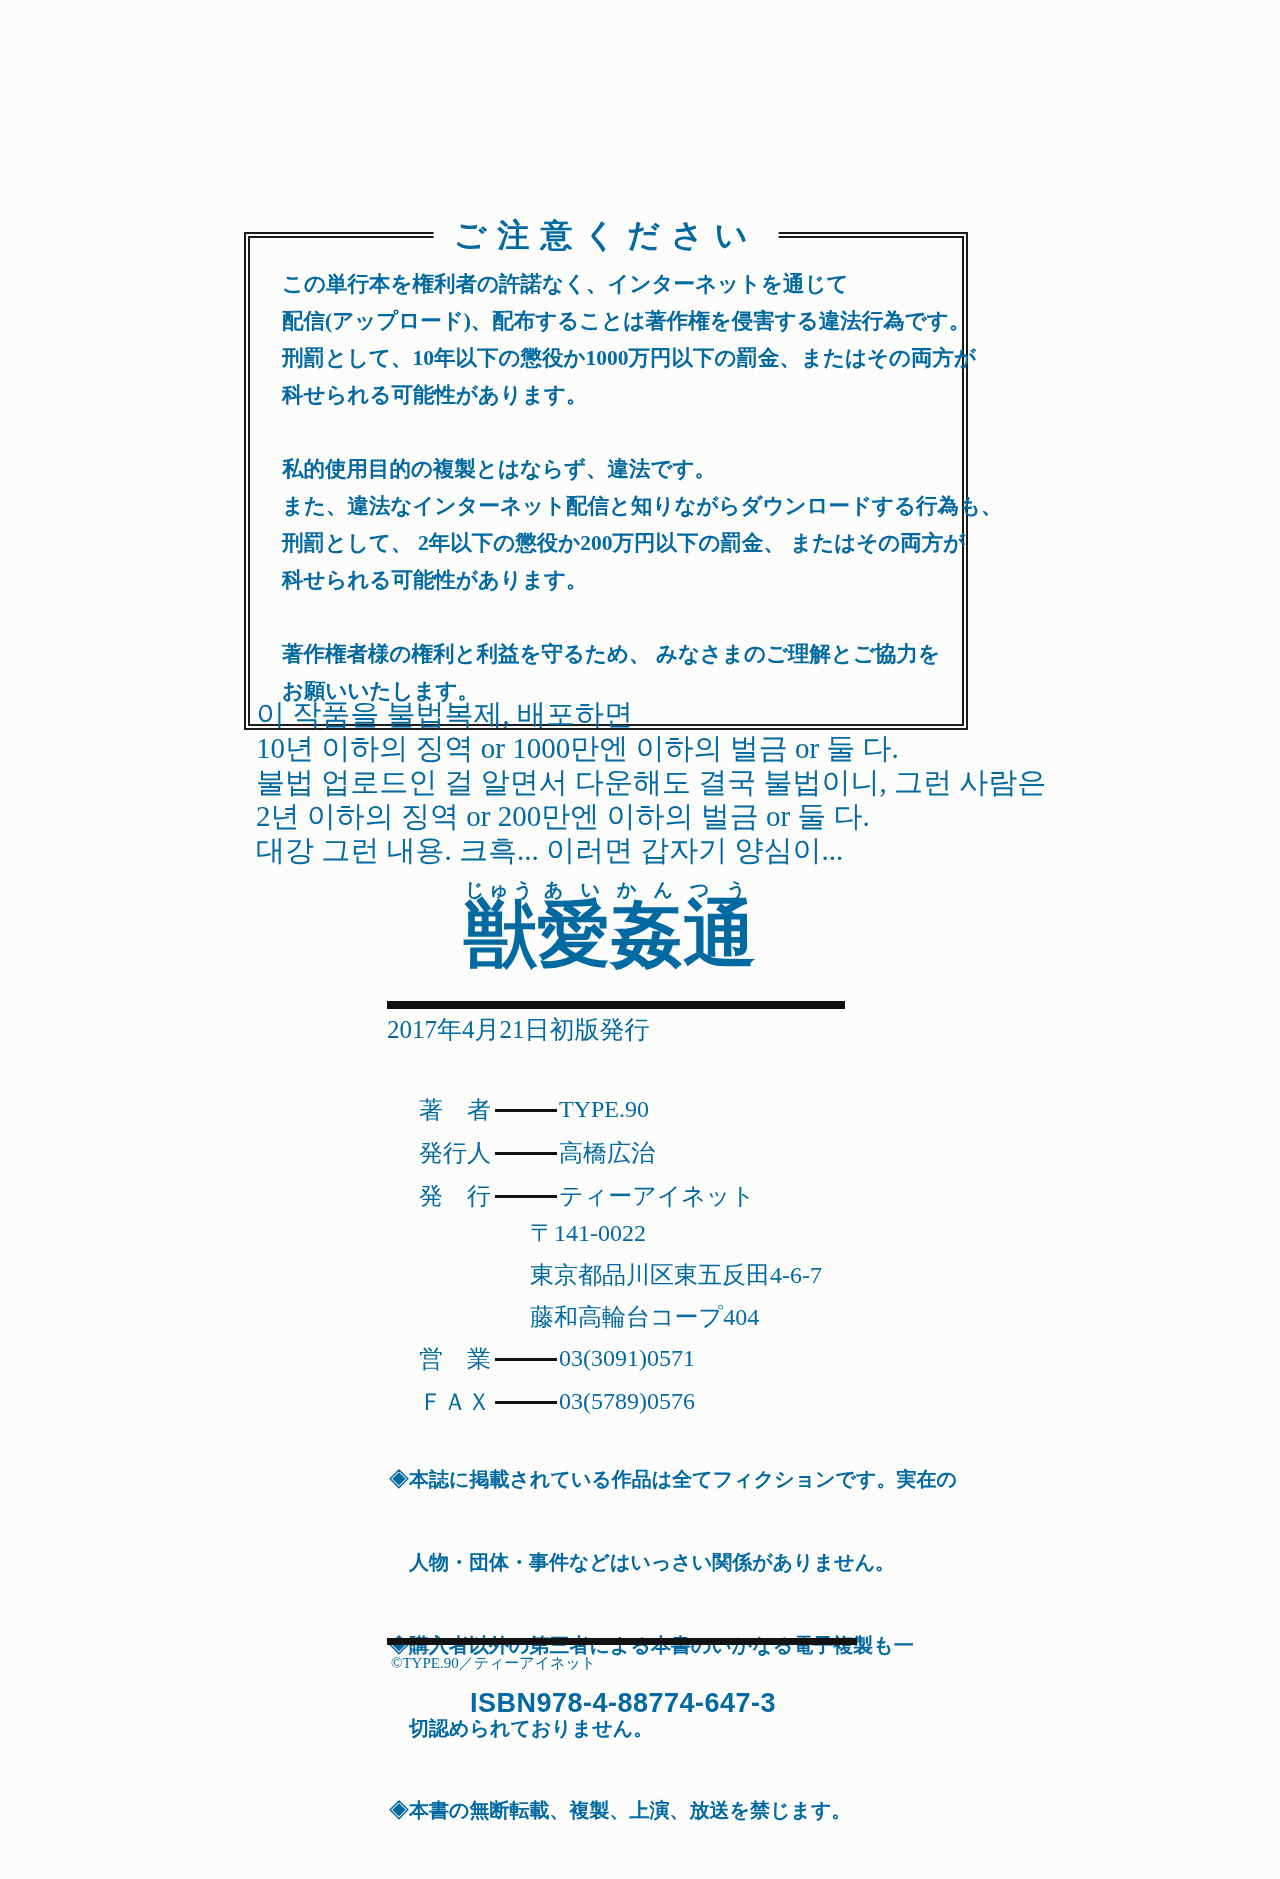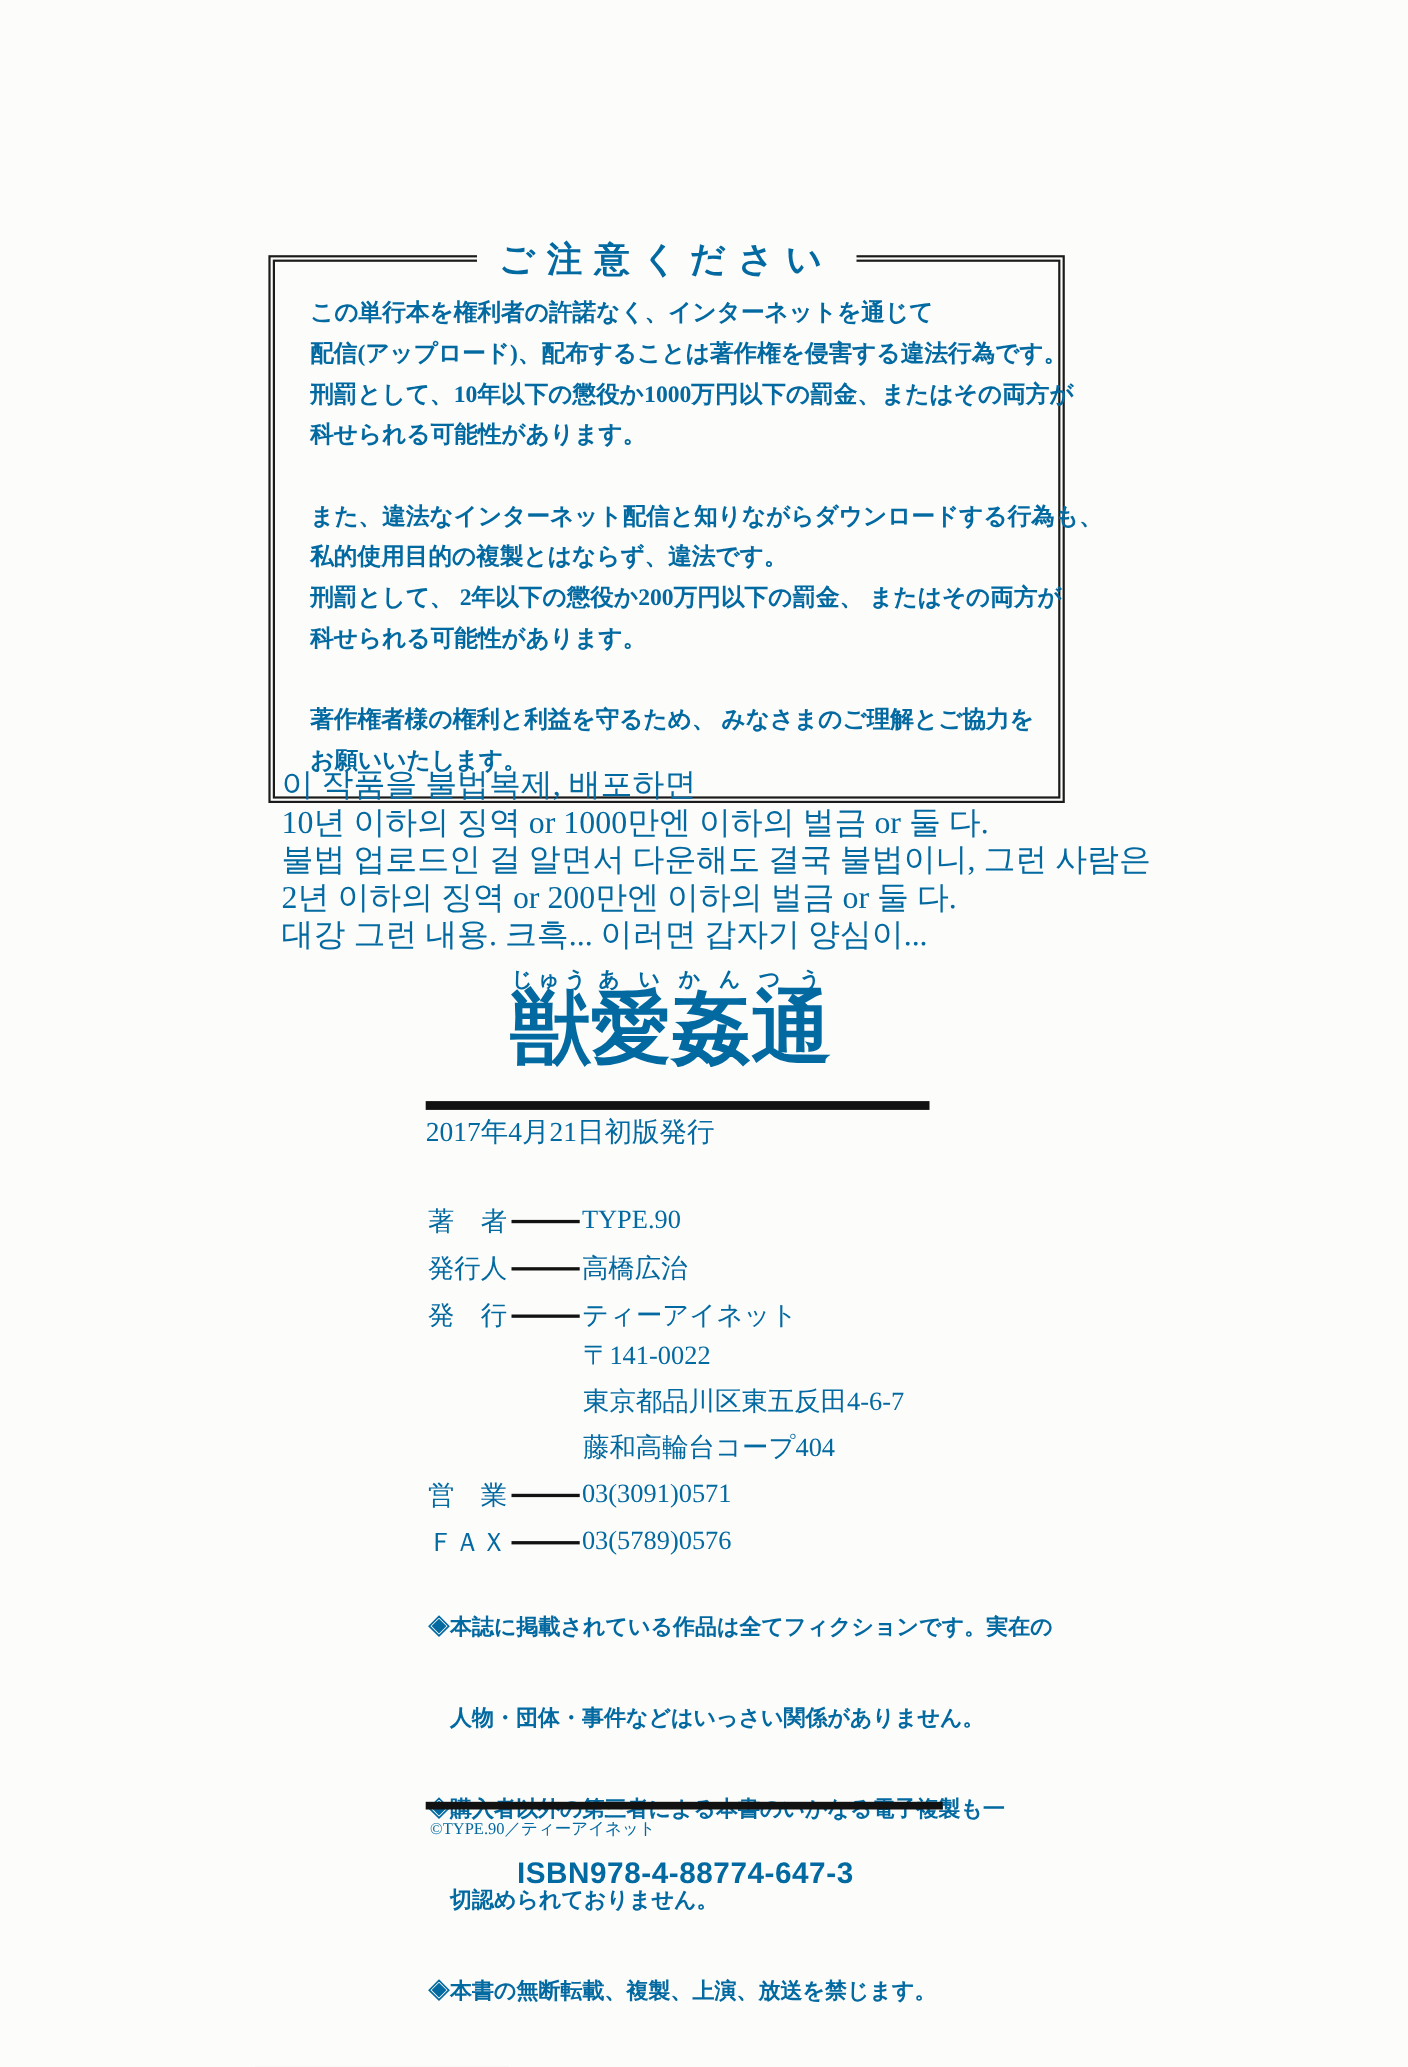--- a/index.html
+++ b/index.html
@@ -68,21 +68,21 @@
   .rule{position:absolute;background:#121212;}
   .rule-title{left:387px;top:1001px;width:458px;height:8px;}
   .rule-notes{left:387px;top:1638px;width:470px;height:7px;}
   
   .edition{
     position:absolute;left:387px;top:1014px;
     font-size:25px;line-height:32px;white-space:nowrap;
   }
   .credits{position:absolute;left:389px;top:1088px;}
   .contacts{position:absolute;left:389px;top:1337px;}
-  .info-row{display:flex;align-items:center;height:43px;font-size:24px;white-space:nowrap;}
+  .info-row{display:flex;align-items:center;height:43px;font-size:24px;white-space:nowrap;margin-left:30px;}
   .info-label{display:inline-block;min-width:75px;}
   .info-dash{width:62px;height:2.5px;background:#121212;margin:2px 1px 0 1px;flex:none;}
   .info-value{margin-left:1px;}
   .address-block{
     position:absolute;left:530px;top:1212px;
     font-size:24px;line-height:42px;white-space:nowrap;
   }
   .notes-block{
     position:absolute;left:389px;top:1411px;
     font-size:20px;line-height:27.6px;
@@ -107,22 +107,22 @@
 
   <div class="notice-box">
     <div class="notice-heading">ご注意ください</div>
     <p>
       <span class="bline">この単行本を権利者の許諾なく、インターネットを通じて</span>
       <span class="bline">配信(アップロード)、配布することは著作権を侵害する違法行為です。</span>
       <span class="bline">刑罰として、10年以下の懲役か1000万円以下の罰金、またはその両方が</span>
       <span class="bline">科せられる可能性があります。</span>
     </p>
     <p>
+      <span class="bline">私的使用目的の複製とはならず、違法です。</span>
       <span class="bline">また、違法なインターネット配信と知りながらダウンロードする行為も、</span>
-      <span class="bline">私的使用目的の複製とはならず、違法です。</span>
       <span class="bline">刑罰として、 2年以下の懲役か200万円以下の罰金、 またはその両方が</span>
       <span class="bline">科せられる可能性があります。</span>
     </p>
     <p>
       <span class="bline">著作権者様の権利と利益を守るため、 みなさまのご理解とご協力を</span>
       <span class="bline">お願いいたします。</span>
     </p>
   </div>
 
   <div class="korean-block">

